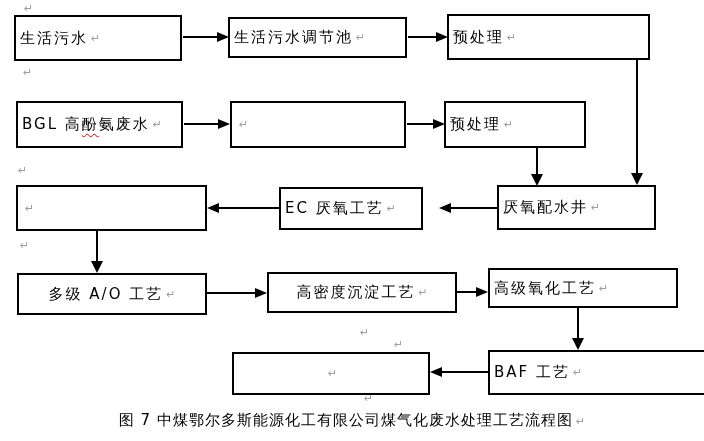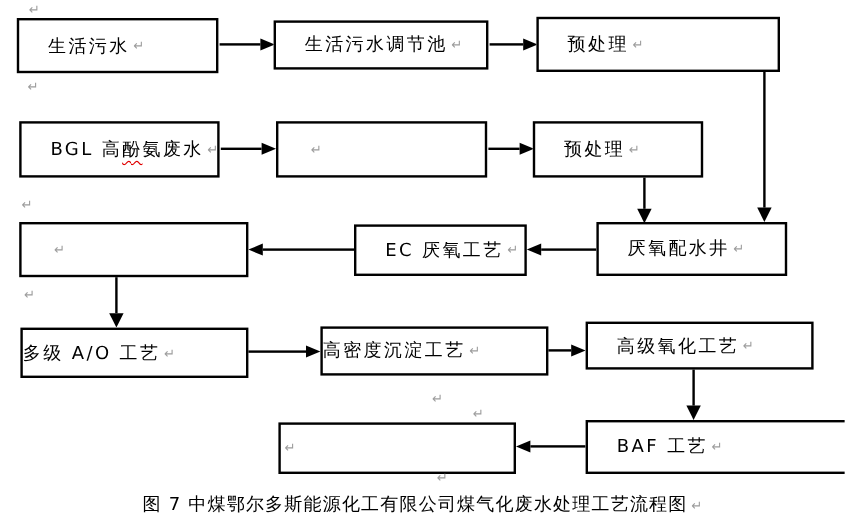--- a/index.html
+++ b/index.html
@@ -1,21 +1,21 @@
 <!DOCTYPE html>
 <html><head>
 <meta charset="utf-8">
 <style>
   html,body { margin:0; padding:0; background:#ffffff; }
   #page { position:relative; width:704px; height:441px; background:#ffffff;
           font-family:"DejaVu Sans", sans-serif; color:#000; overflow:hidden; }
   .box { position:absolute; background:#fff; border:2px solid #000; box-sizing:border-box;
-         display:flex; align-items:center; padding-left:24px;
+         display:flex; align-items:center; padding-left:4px;
          font-size:15px; letter-spacing:2px; white-space:nowrap; }
-  .box.center { justify-content:flex-start; padding-left:0; }
+  .box.center { justify-content:center; padding-left:0; }
   .hline { position:absolute; height:2px; background:#000; }
   .vline { position:absolute; width:2px; background:#000; }
   .ah { position:absolute; width:0; height:0; }
   .ah.right { border-top:5px solid transparent; border-bottom:5px solid transparent; border-left:12px solid #000; }
   .ah.left  { border-top:5px solid transparent; border-bottom:5px solid transparent; border-right:12px solid #000; }
   .ah.down  { border-left:6px solid transparent; border-right:6px solid transparent; border-top:12px solid #000; }
   .rm { color:#9e9e9e; font-size:11px; letter-spacing:0; margin-left:3px; }
   .misspell { text-decoration-line:underline; text-decoration-style:wavy; text-decoration-color:#e00000;
               text-decoration-thickness:1px; text-underline-offset:4px; }
   .fmark { position:absolute; color:#9e9e9e; font-size:11px; }
@@ -63,21 +63,21 @@
   <div class="vline" style="left:636px;top:60px;height:113px"></div>
   <div class="ah down" style="left:631px;top:173px"></div>
   <div class="vline" style="left:536px;top:148px;height:26px"></div>
   <div class="ah down" style="left:531px;top:174px"></div>
 
   <div class="box" style="left:16px;top:185px;width:191px;height:46px">
       <span class="rm">↵</span>
   </div>
   <div class="ah left" style="left:207px;top:203px"></div>
   <div class="hline" style="left:219px;top:207px;width:76px"></div>
-  <div class="box" style="left:295px;top:187px;width:144px;height:43px">
+  <div class="box" style="left:279px;top:187px;width:144px;height:43px">
     <span>EC 厌氧工艺</span>
       <span class="rm">↵</span>
   </div>
   <div class="ah left" style="left:439px;top:203px"></div>
   <div class="hline" style="left:451px;top:207px;width:46px"></div>
   <div class="box" style="left:497px;top:185px;width:159px;height:45px">
     <span>厌氧配水井</span>
       <span class="rm">↵</span>
   </div>
 

